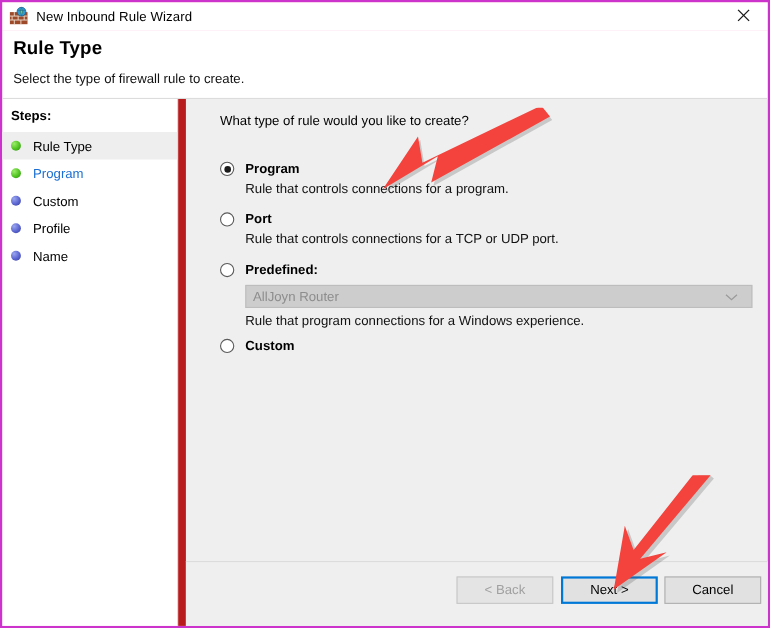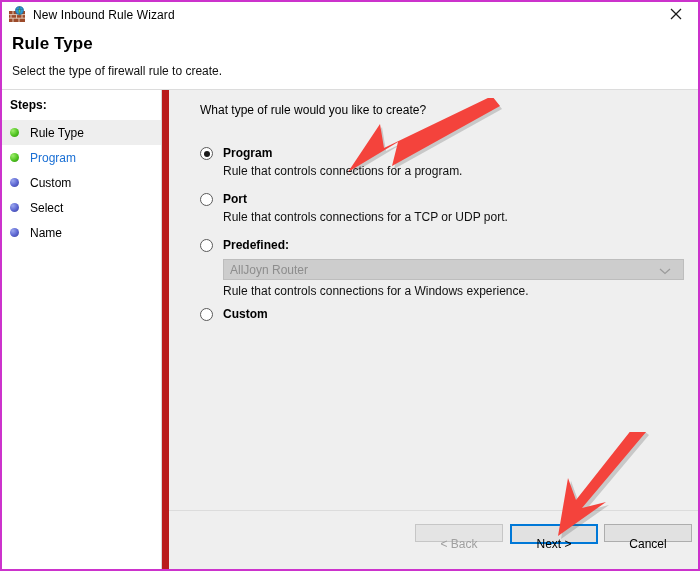--- a/index.html
+++ b/index.html
@@ -221,28 +221,28 @@
     right: 0;
     bottom: 0;
     height: 58px;
     background: #efefef;
     border-top: 1px solid #dcdcdc;
   }
   .btn {
     position: absolute;
     top: 13px;
     width: 88px;
-    height: 16px;
+    height: 25px;
     font-size: 12px;
     font-family: "Liberation Sans", sans-serif;
     background: #e1e1e1;
     border: 1px solid #adadad;
     color: #000000;
     box-sizing: border-box;
-    padding: 8px;
+    padding: 0;
     line-height: 23px;
     text-align: center;
   }
   .btn.disabled { color: #a0a0a0; border-color: #c6c6c6; background: #e4e4e4; }
   .btn.default {
     border: 2px solid #0078d7;
     background: #e1e1e1;
     line-height: 21px;
   }
   .btn-back { right: 195px; }
@@ -310,21 +310,21 @@
         <span class="step-label link">Program</span>
       </div>
 
       <div class="step">
         <span class="step-bullet blue"></span>
         <span class="step-label">Custom</span>
       </div>
 
       <div class="step">
         <span class="step-bullet blue"></span>
-        <span class="step-label">Select</span>
+        <span class="step-label">Profile</span>
       </div>
 
       <div class="step">
         <span class="step-bullet blue"></span>
         <span class="step-label">Name</span>
       </div>
     </div>
 
     <div class="content">
 
@@ -354,21 +354,21 @@
             <span class="opt-title">Predefined:</span>
           </div>
           <div class="combo">
             <span class="combo-value">AllJoyn Router</span>
             <span class="combo-arrow">
               <svg width="12" height="8" viewBox="0 0 12 8">
                 <path d="M1 2 L6 6.4 L11 2" fill="none" stroke="#9a9a9a" stroke-width="1.2"></path>
               </svg>
             </span>
           </div>
-          <div class="opt-desc">Rule that controls connections for a Windows experience.</div>
+          <div class="opt-desc">Rule that program connections for a Windows experience.</div>
         </div>
 
         <div class="opt-block">
           <div class="opt-row">
             <span class="radio"></span>
             <span class="opt-title">Custom</span>
           </div>
         </div>
 
       </div>

